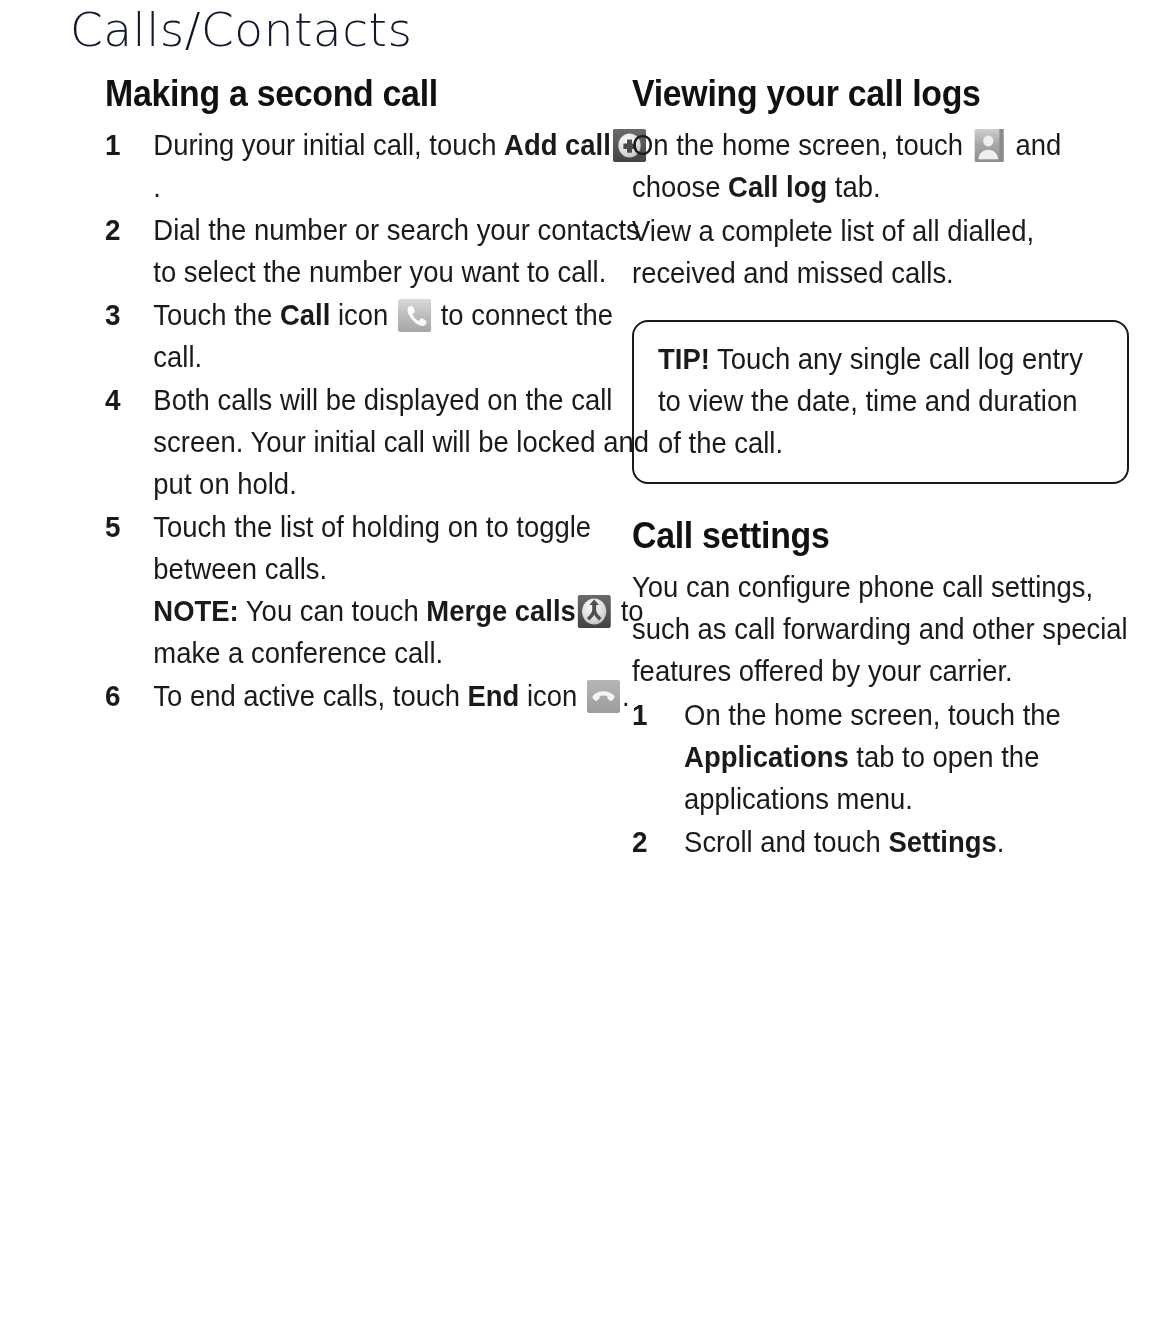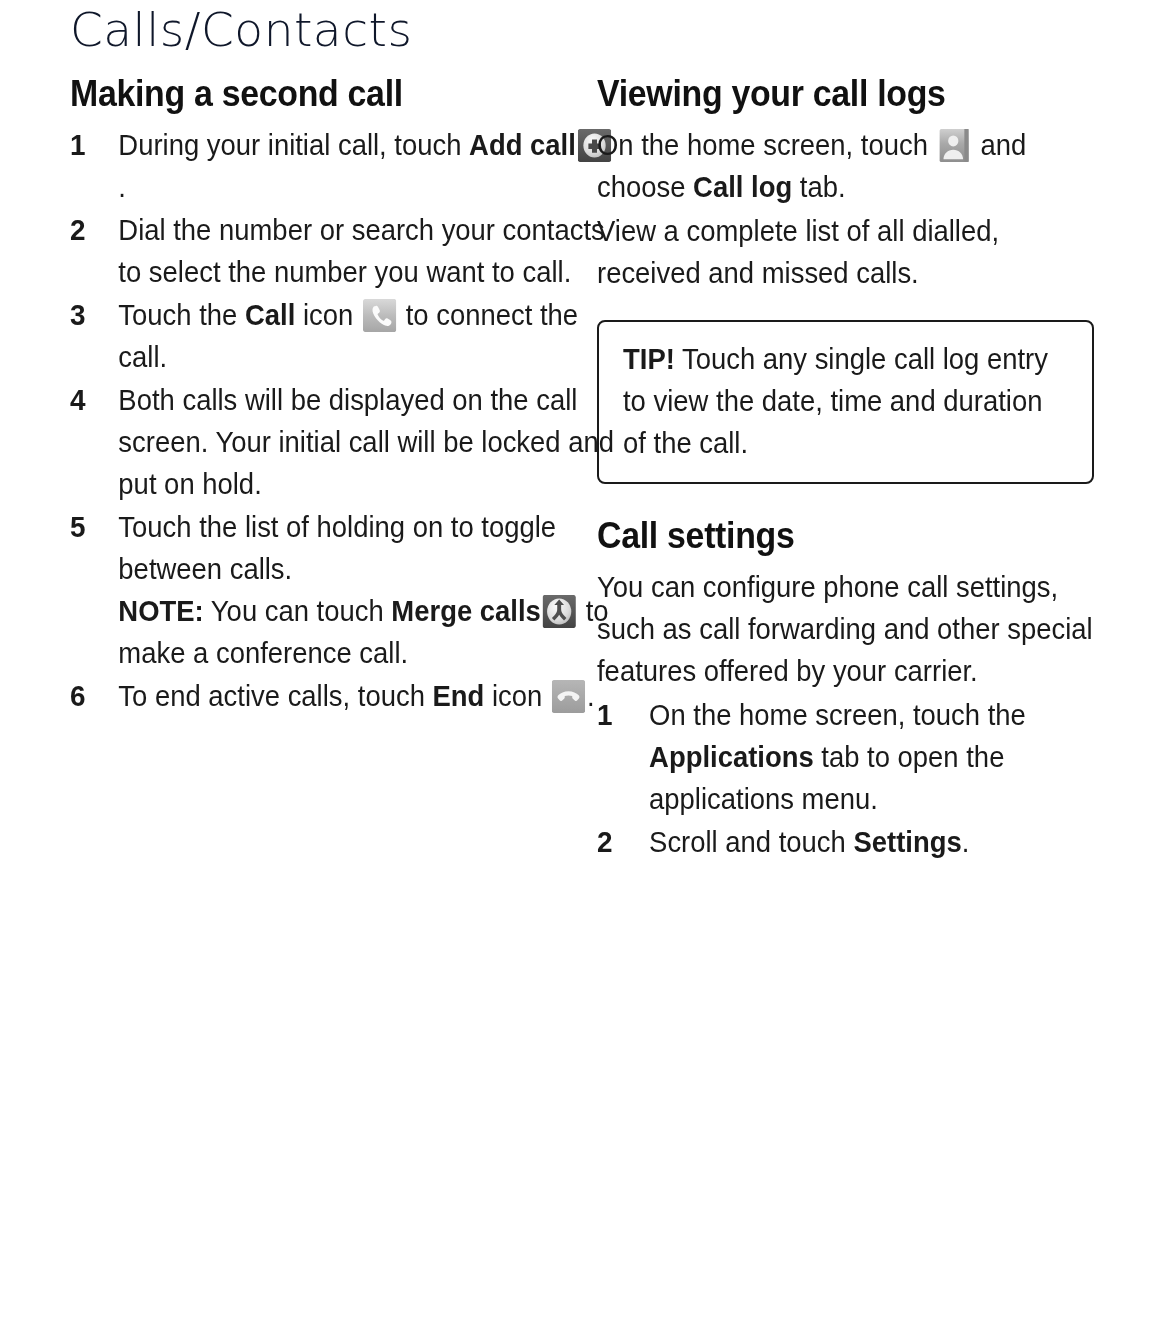--- a/index.html
+++ b/index.html
@@ -31,20 +31,21 @@
     letter-spacing: 0.5px;
     color: #0f172a;
     font-family: "DejaVu Sans", "Liberation Sans", sans-serif;
     white-space: nowrap;
   }
 
   
   .col {
     position: absolute;
     top: 72px;
+    margin-left: 35px;
   }
   .col-left  { left: 70px;  width: 500px; }
   .col-right { left: 597px; width: 497px; }
 
   
   h2.sec-head {
     margin: 0 0 8px 0;
     font-size: 36px;
     line-height: 44px;
     font-weight: bold;
@@ -105,21 +106,21 @@
     margin: 0 2px;
     position: relative;
     overflow: hidden;
     border-radius: 2px;
   }
   .ico svg { display: block; width: 100%; height: 100%; }
 
   
   .tipbox {
     border: 2px solid #1a1a1a;
-    border-radius: 8px;
+    border-radius: 16px;
     padding: 16px 24px 18px 24px;
     margin: 26px 0 0 0;
     box-sizing: border-box;
   }
   .tipbox .para { margin: 0; }
   .tipbox .tip-label { font-weight: bold; }
 </style>
 </head>
 <body>
 

